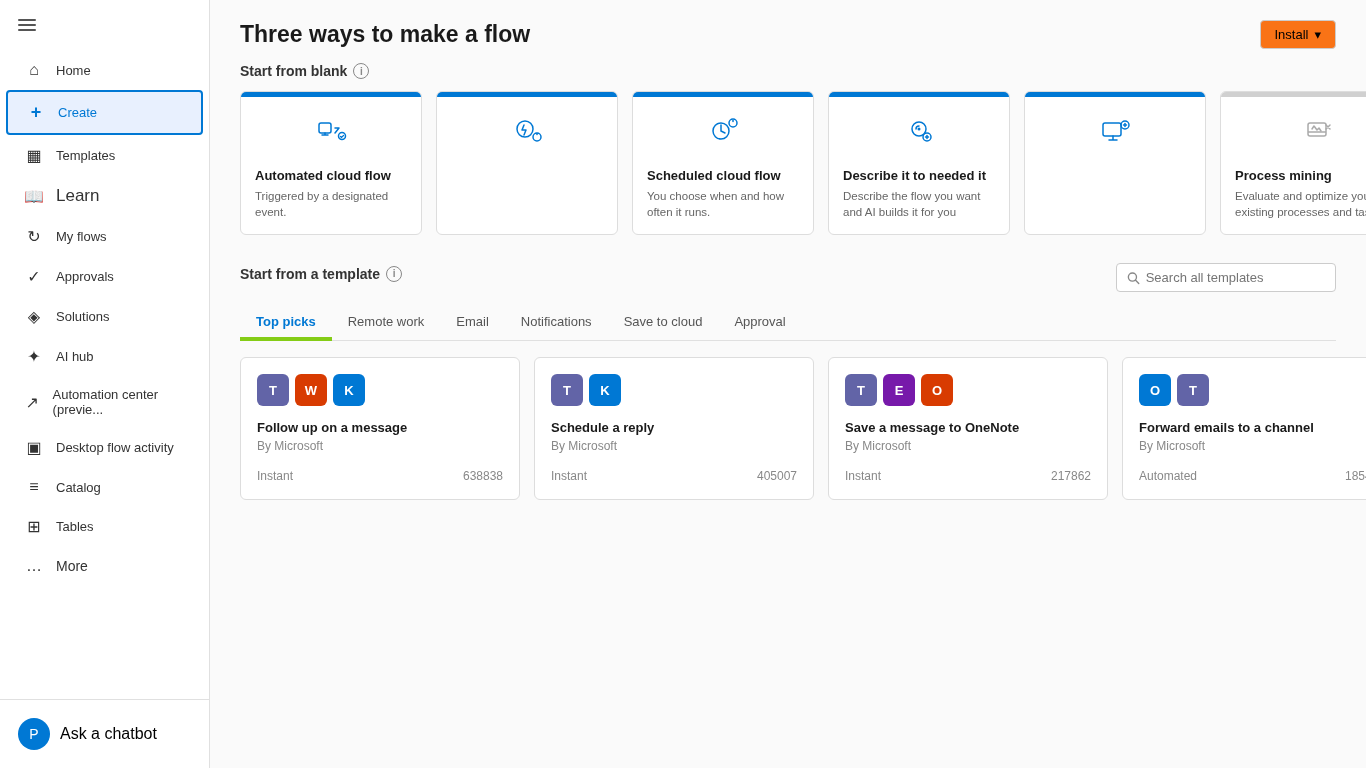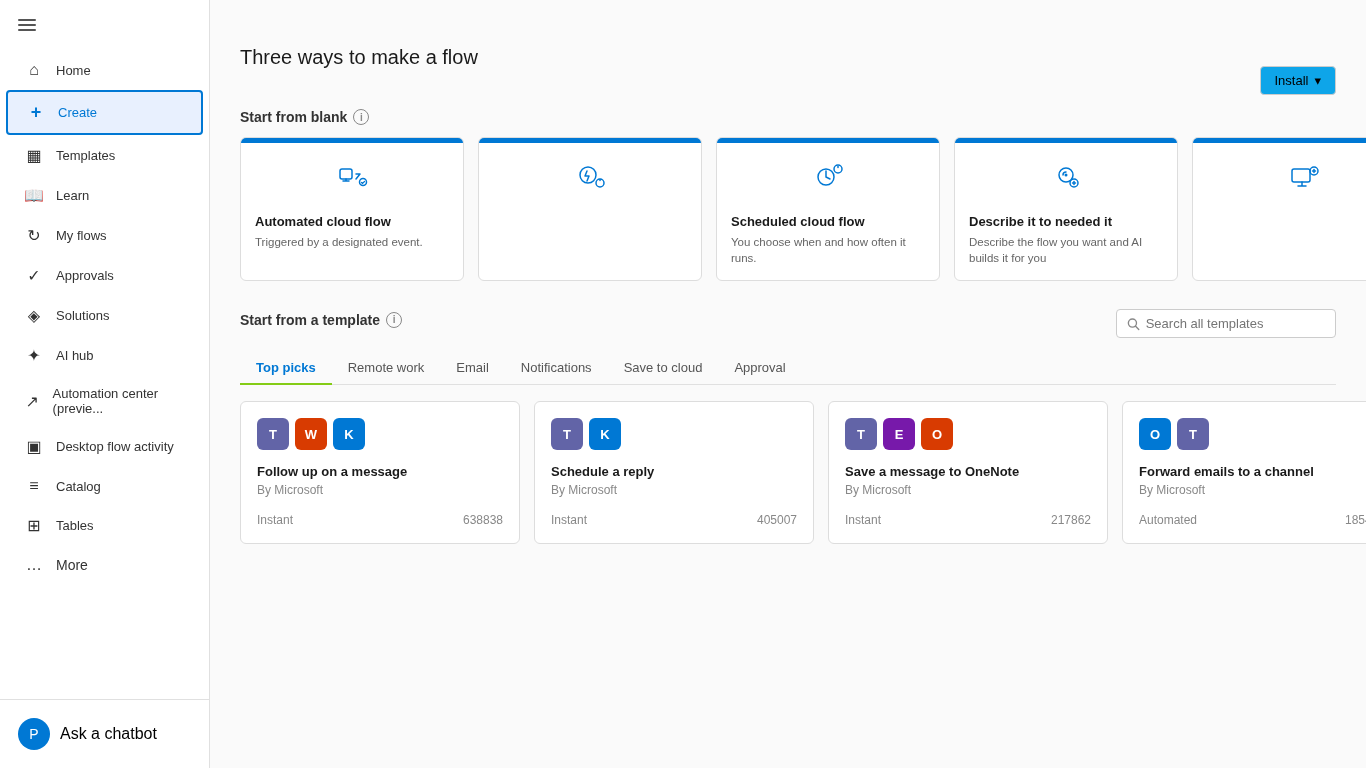--- a/index.html
+++ b/index.html
@@ -65,35 +65,34 @@
     }
 
     
     .header-row {
       display: flex;
       align-items: center;
       justify-content: space-between;
       margin-bottom: 14px;
     }
     .page-title {
-      font-size: 20px;
-      font-weight: 400;
+      font-size: 23px;
+      font-weight: 700;
       color: #1a1a1a;
     }
     .install-btn {
       border: 1px solid #ccc;
-      background: #0ea5e9;
+      background: #f97316;
       padding: 6px 14px;
       border-radius: 4px;
       cursor: pointer;
       font-size: 13px;
       display: flex;
       align-items: center;
       gap: 6px;
-      margin-top: 46px;
     }
 
     
     .section-title {
       font-size: 14px;
       font-weight: 600;
       color: #333;
       margin-bottom: 12px;
       display: flex;
       align-items: center;
@@ -116,21 +115,21 @@
       display: flex;
       gap: 14px;
       margin-bottom: 28px;
       flex-wrap: nowrap;
     }
     .flow-card {
       background: #fff;
       border: 1px solid #ddd;
       border-radius: 6px;
       padding: 0 0 14px 0;
-      width: 224px;
+      width: 182px;
       min-width: 160px;
       cursor: pointer;
       flex-shrink: 0;
       overflow: hidden;
     }
     .flow-card-top-bar {
       height: 5px;
       background: #0078d4;
       margin-bottom: 18px;
     }
@@ -191,21 +190,21 @@
     .tab {
       padding: 8px 16px;
       font-size: 13px;
       cursor: pointer;
       color: #555;
       border-bottom: 2px solid transparent;
       margin-bottom: -1px;
     }
     .tab.active {
       color: #0078d4;
-      border-bottom: 2px solid #84cc16;
+      border-bottom: 4px solid #84cc16;
       font-weight: 600;
     }
 
     
     .template-cards-row {
       display: flex;
       gap: 14px;
     }
     .template-card {
       background: #fff;
@@ -279,21 +278,21 @@
       <div class="sidebar-item active">
         <span class="icon" style="color:#0078d4;font-size:18px;font-weight:bold;">+</span>
         <span style="font-size:13px;">Create</span>
       </div>
       <div class="sidebar-item">
         <span class="icon">▦</span>
         <span style="font-size:13px;">Templates</span>
       </div>
       <div class="sidebar-item">
         <span class="icon">📖</span>
-        <span style="font-size:13px;">Learn</span>
+        <span style="font-size:17px;">Learn</span>
       </div>
       <div class="sidebar-item">
         <span class="icon">↻</span>
         <span style="font-size:13px;">My flows</span>
       </div>
       <div class="sidebar-item">
         <span class="icon">✓</span>
         <span style="font-size:13px;">Approvals</span>
       </div>
       <div class="sidebar-item">

